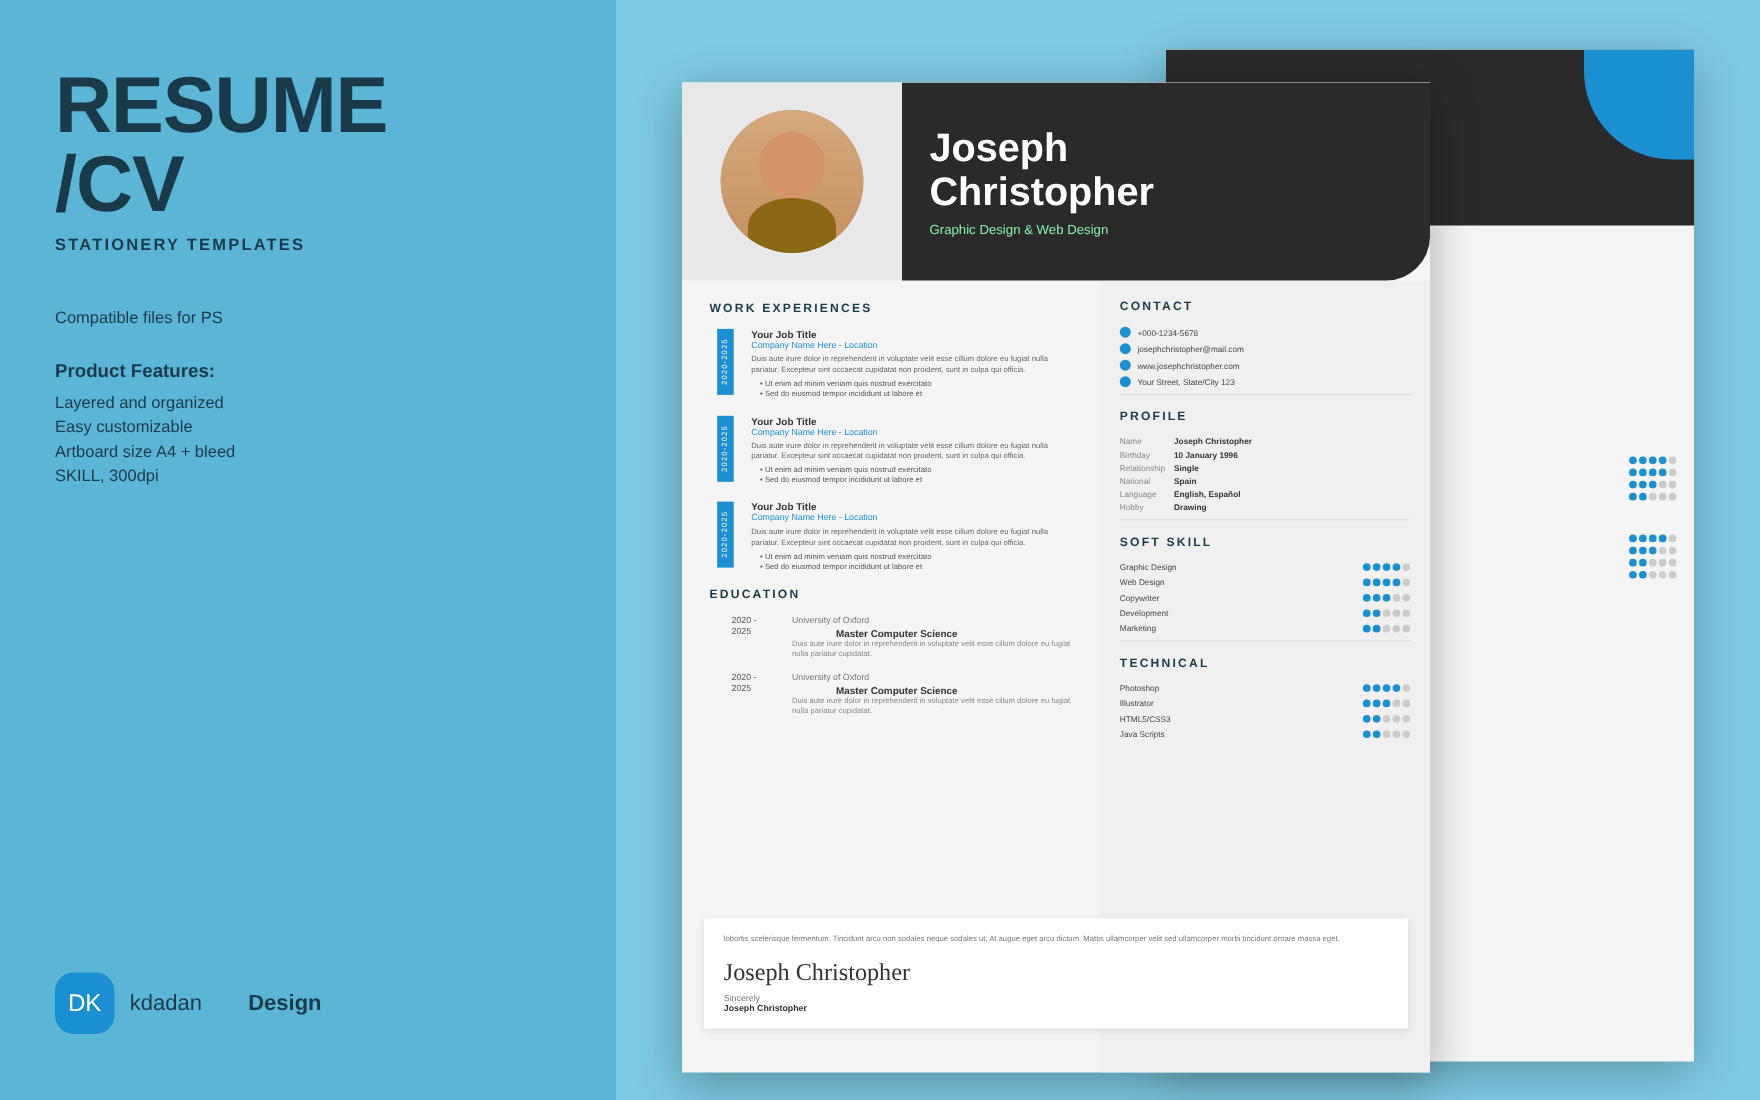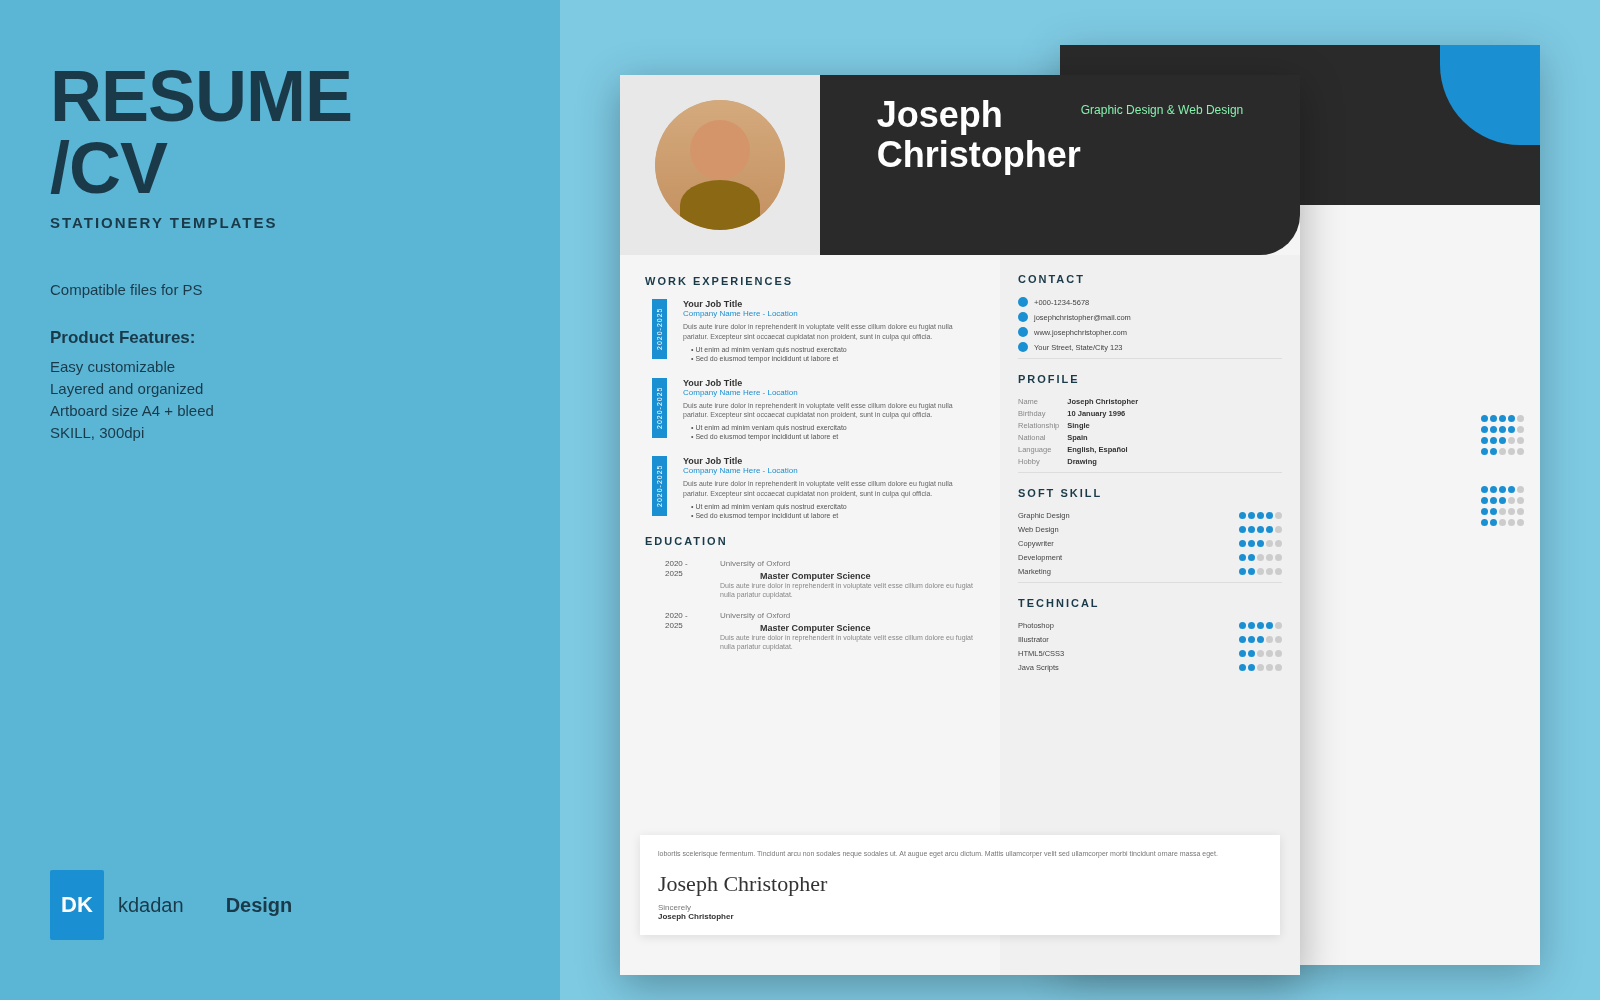--- a/index.html
+++ b/index.html
@@ -65,29 +65,29 @@
       color: #1a3a4a;
       margin-bottom: 5px;
     }
     .brand-footer {
       display: flex;
       align-items: center;
       gap: 14px;
     }
     .brand-icon {
       width: 54px;
-      height: 70px;
+      height: 56px;
       background: #1a8fd1;
-      border-radius: 2px;
+      border-radius: 17px;
       display: flex;
       align-items: center;
       justify-content: center;
       color: white;
       font-size: 22px;
-      font-weight: 700;
+      font-weight: 400;
     }
     .brand-name {
       font-size: 20px;
       color: #1a3a4a;
     }
     .brand-name span {
       font-weight: 900;
       margin-left: 42px;
     }
 
@@ -174,21 +174,21 @@
       border-radius: 50% 50% 0 0;
       position: absolute;
       bottom: 0;
       left: 50%;
       transform: translateX(-50%);
     }
     .resume-name-area {
       flex: 1;
       background: #2a2a2a;
       display: flex;
-      flex-direction: row;
+      flex-direction: column;
       justify-content: center;
       padding: 20px 25px;
       border-radius: 0 0 40px 0;
     }
     .resume-name {
       font-size: 36px;
       font-weight: 900;
       color: white;
       line-height: 1.1;
     }
@@ -501,22 +501,22 @@
     </div>
     <div class="stationery-label">STATIONERY TEMPLATES</div>
 
     <div class="includes-section">
       <div class="includes-text">Compatible files for PS</div>
     </div>
 
     <div class="features-section">
       <div class="features-title">Product Features:</div>
       <ul class="features-list">
+        <li>Layered and organized</li>
         <li>Easy customizable</li>
-        <li>Layered and organized</li>
         <li>Artboard size A4 + bleed</li>
         <li>SKILL, 300dpi</li>
       </ul>
     </div>
   </div>
 
   <div class="brand-footer">
     <div class="brand-icon">DK</div>
     <div class="brand-name">kdadan<span>Design</span></div>
   </div>

